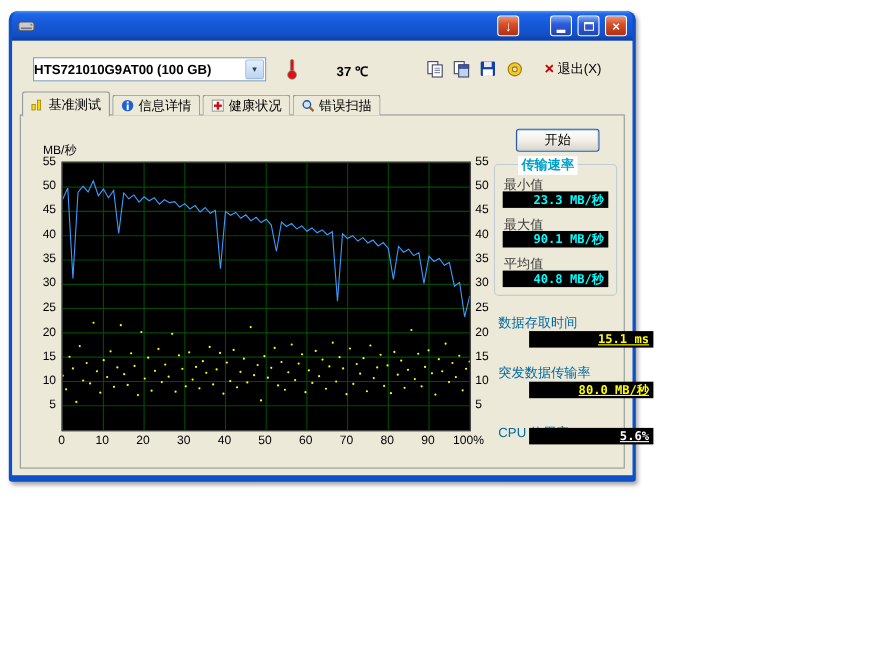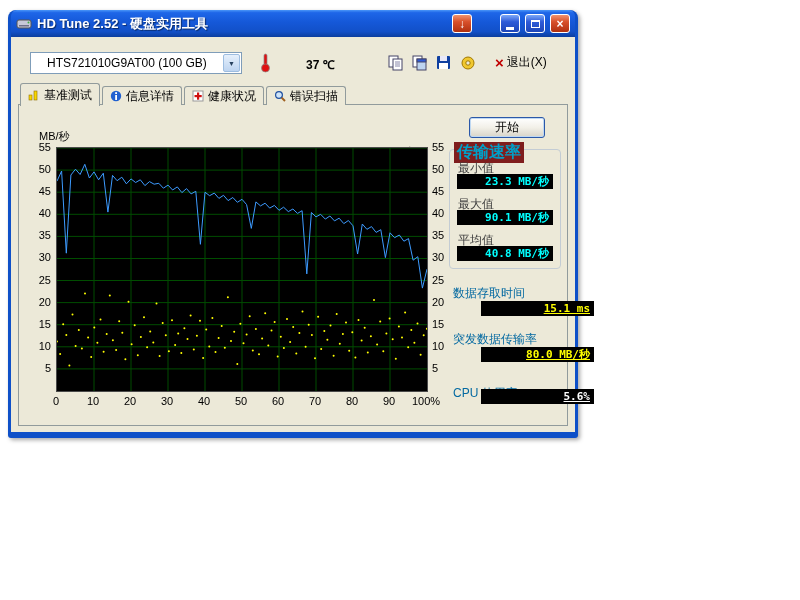--- a/index.html
+++ b/index.html
@@ -21,21 +21,21 @@
   .tbtn.blue{background:linear-gradient(180deg,#7CA8F8,#2E5BD8 40%,#1E46B8);}
   .tbtn.red{background:linear-gradient(180deg,#F0926E,#D8502A 40%,#B03010);}
   .dl-gap{width:18px;}
   .min-glyph{display:block;width:8px;height:3px;background:#fff;margin-top:9px;}
   .max-glyph{display:block;width:9px;height:8px;border:1px solid #fff;border-top-width:2px;box-sizing:border-box;}
   .client{position:relative;background:#ECE9D8;height:395px;}
 
   
   .combo{position:absolute;left:19px;top:15px;width:212px;height:22px;background:#fff;
     border:1px solid #7F9DB9;box-sizing:border-box;display:flex;align-items:center;}
-  .combo-text{flex:1;font-size:12px;padding:0 16px;white-space:nowrap;overflow:hidden;}
+  .combo-text{flex:1;font-size:12px;padding:0 0;white-space:nowrap;overflow:hidden;font-weight:bold;}
   .combo-arrow{width:17px;height:18px;margin:1px;flex:0 0 auto;
     background:linear-gradient(180deg,#E6F0FC,#BDD4F0);border:1px solid #9DBDE0;border-radius:2px;
     font-size:7px;color:#26405E;display:flex;align-items:center;justify-content:center;box-sizing:border-box;}
   .temp-icon{position:absolute;left:249px;top:15px;}
   .temp-text{position:absolute;left:263px;top:19px;font-size:12px;font-weight:bold;color:#000000;margin-left:32px;}
   .tool-icon{position:absolute;top:15px;width:22px;height:22px;display:flex;
     align-items:center;justify-content:center;}
   .exit{position:absolute;left:484px;top:17px;display:flex;align-items:center;gap:3px;font-size:12px;color:#000;}
   .exit-x{color:#C00000;font-weight:bold;font-size:15px;line-height:15px;}
 
@@ -64,21 +64,21 @@
   .xlabels{position:absolute;left:37px;top:290px;width:372px;height:14px;overflow:visible;}
   .xlabels span{position:absolute;top:0;width:36px;text-align:center;font-size:11px;color:#000;}
 
   
   .start-btn{position:absolute;left:450px;top:12px;width:76px;height:21px;font-size:12px;color:#000;
     display:flex;align-items:center;justify-content:center;
     background:linear-gradient(180deg,#ffffff,#F2F0E8 50%,#D8D4C8);
     border:1px solid #2B58A8;border-radius:3px;box-shadow:inset 0 0 0 1px #BFD8F2;box-sizing:border-box;}
   .group{position:absolute;left:430px;top:44px;width:112px;height:120px;
     border:1px solid #C3CCD4;border-radius:4px;box-sizing:border-box;}
-  .group-title{position:absolute;top:-8px;left:4px;background:#7f1d1d;padding:0 3px;font-size:16px;font-weight:bold;}
+  .group-title{position:absolute;top:-8px;left:21px;background:#ffffff;padding:0 3px;font-size:12px;font-weight:bold;}
   .g-label{position:absolute;left:8px;font-size:12px;color:#404040;}
   .valbox{position:absolute;background:#000;height:15px;line-height:15px;text-align:right;
     padding:0 4px;font-family:"DejaVu Sans Mono",monospace;font-size:11px;font-weight:bold;box-sizing:border-box;}
   .g-box{left:7px;width:96px;}
   .field-label{position:absolute;left:434px;font-size:12px;color:#0369a1;}
   .f-box{left:462px;width:113px;text-decoration:underline;}
 </style>
 </head>
 <body>
 
@@ -86,21 +86,20 @@
   <div class="window">
 
     <div class="titlebar">
       <span style="display:flex;">
         <svg width="16" height="16">
             <rect x="1" y="4" width="14" height="8" rx="2" fill="#C8C8D8" stroke="#555"></rect>
             <rect x="3" y="9" width="10" height="1.5" fill="#707088"></rect>
             <circle cx="12.5" cy="6.5" r="1" fill="#40B040"></circle>
           </svg>
       </span>
-      <span class="title">HD Tune 2.52 - 硬盘实用工具</span>
       <span class="tb-spacer"></span>
       <span class="tbtn red">↓</span>
       <span class="dl-gap"></span>
       <span class="tbtn blue">
           <span class="min-glyph"></span>
         </span>
       <span class="tbtn blue">
           <span class="max-glyph"></span>
         </span>
       <span class="tbtn red">×</span>

